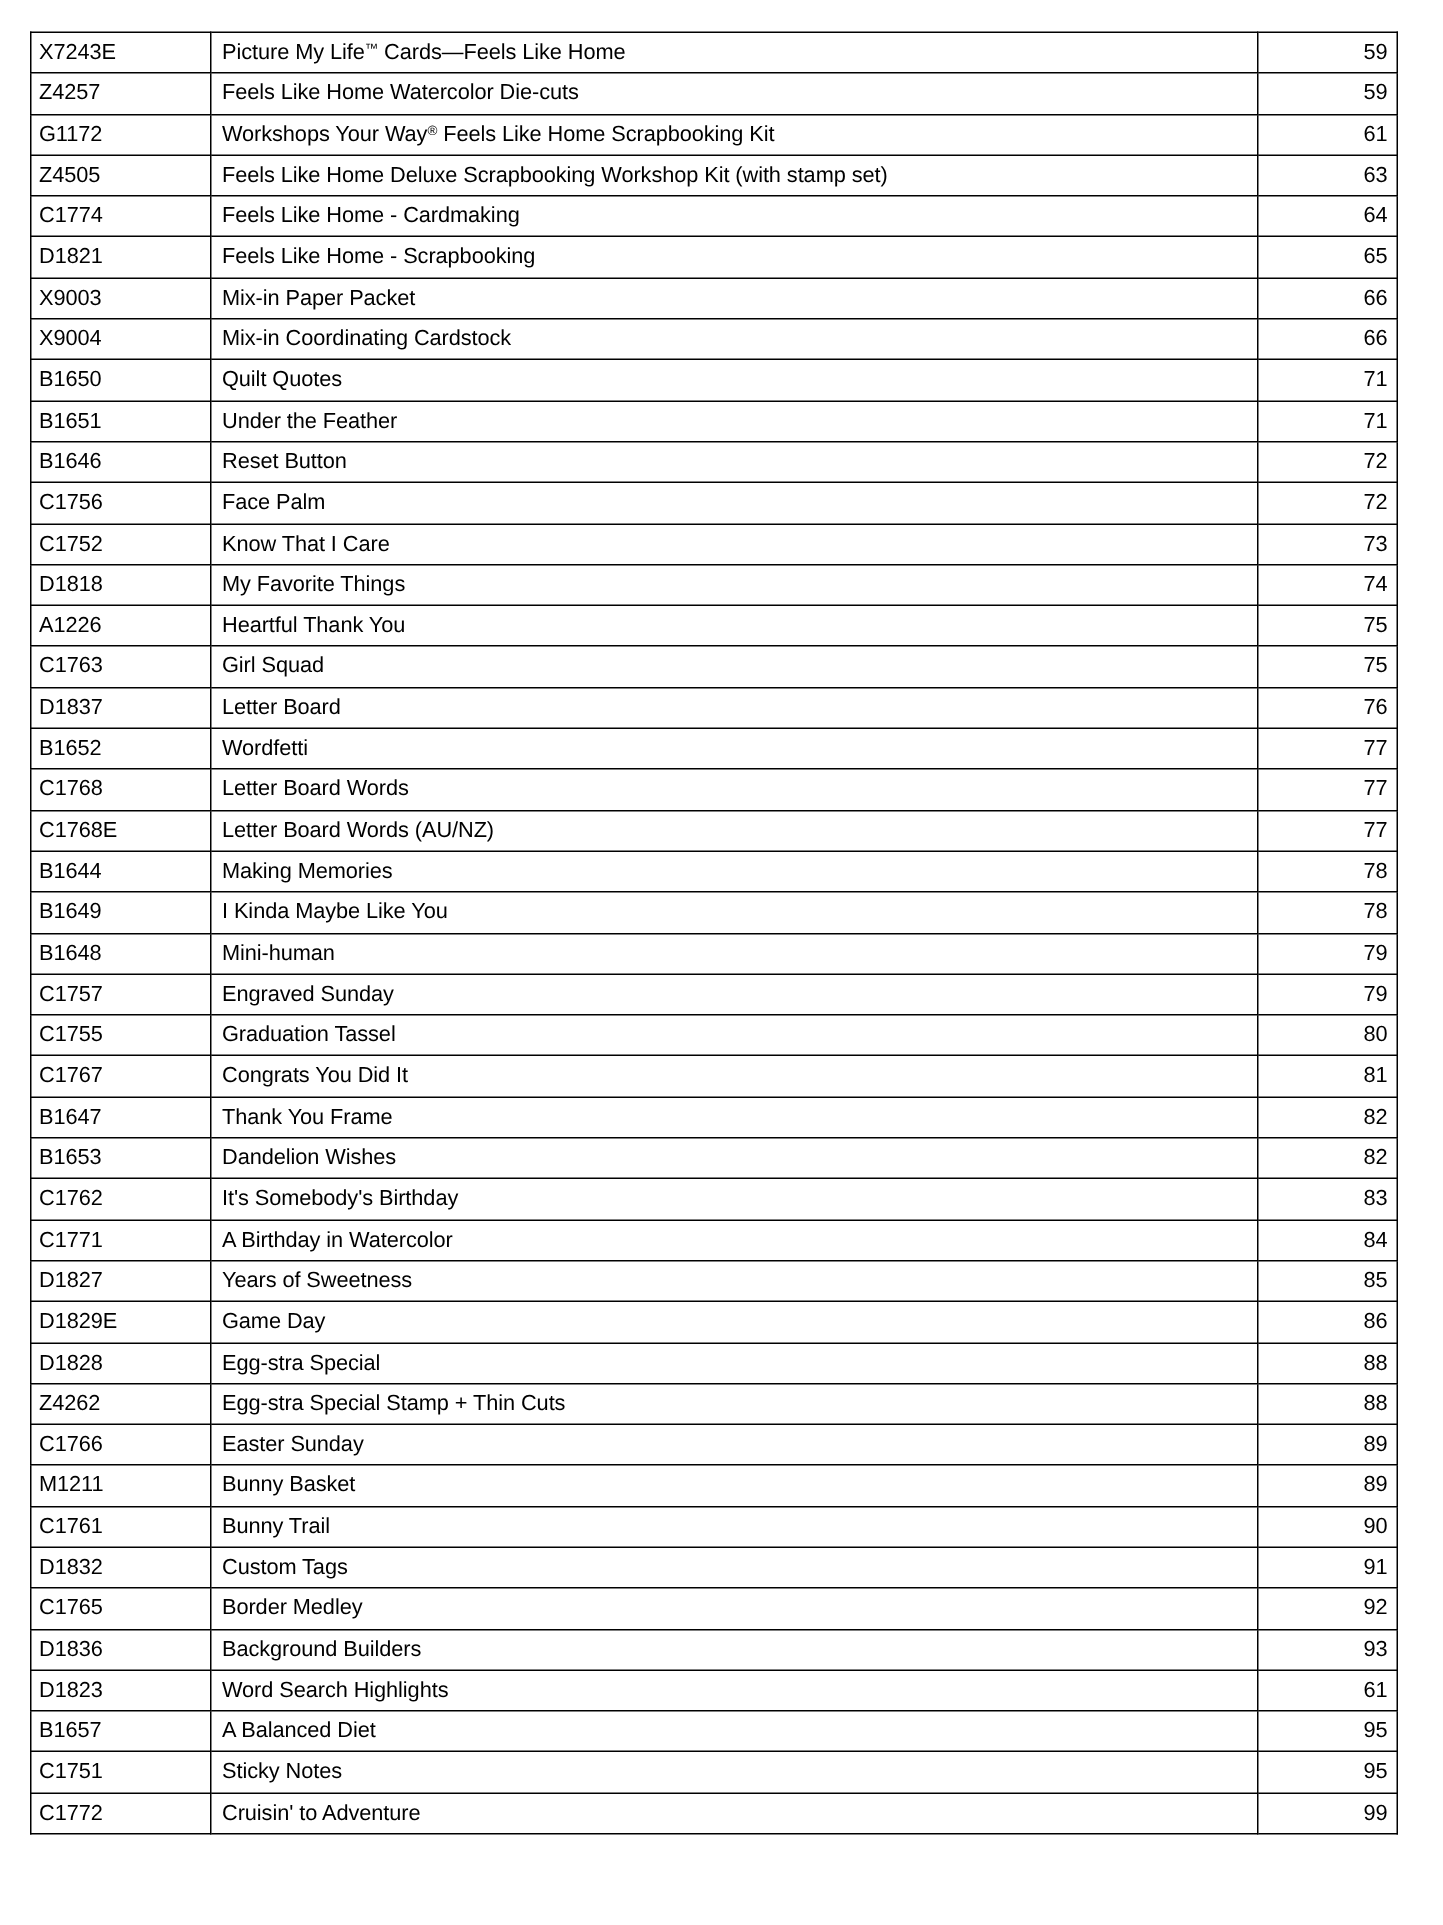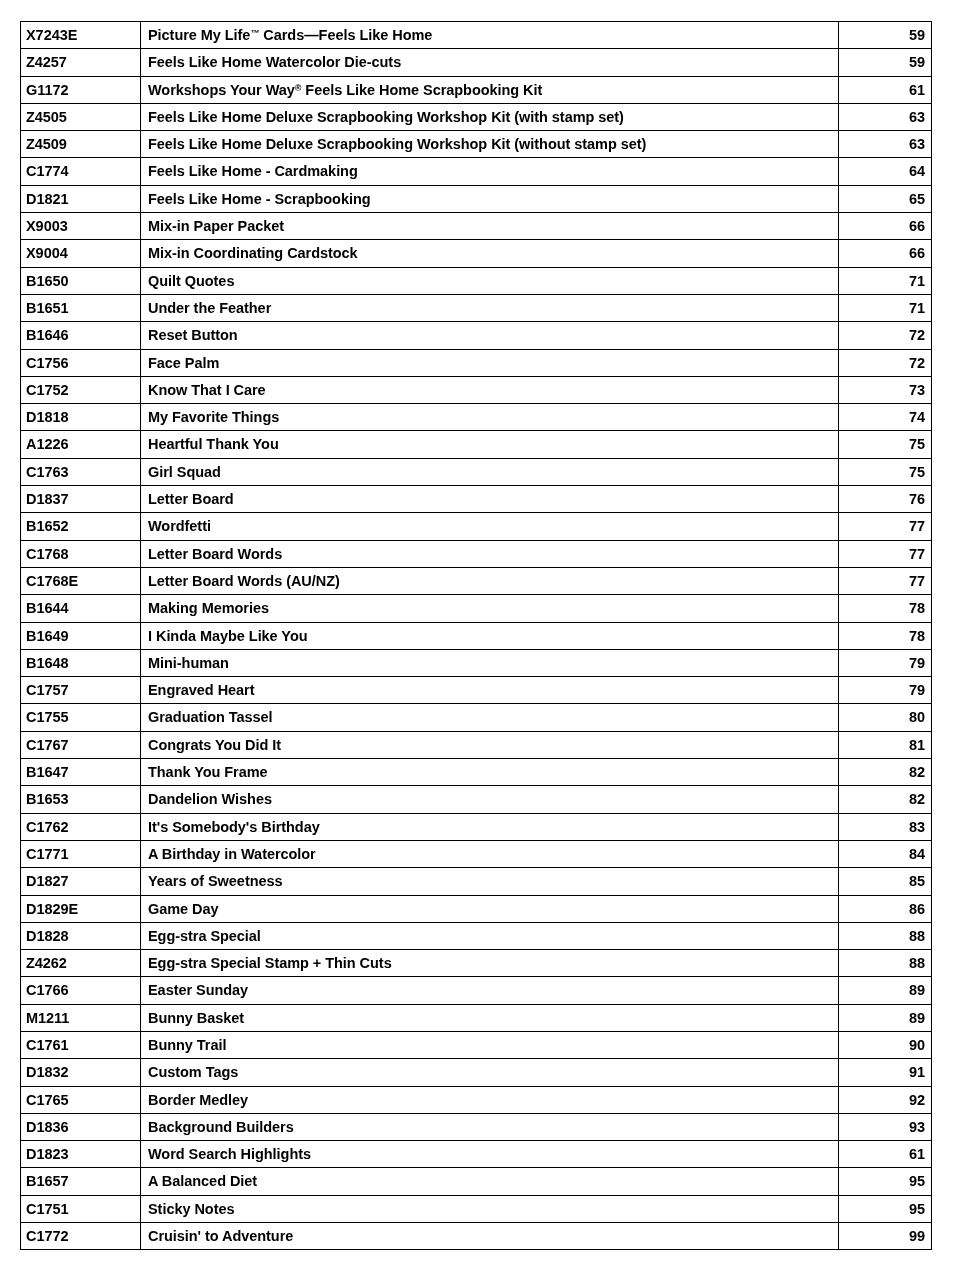--- a/index.html
+++ b/index.html
@@ -14,21 +14,20 @@
     font-family: "Liberation Sans", sans-serif;
     color: #000000;
     overflow: hidden;
   }
   #page {
     position: relative;
     width: 962px;
     height: 1283px;
     background: #ffffff;
     box-sizing: border-box;
-    font-weight: bold;
   }
   #index-table {
     position: absolute;
     left: 20px;
     top: 21px;
     width: 911px;
     border-collapse: collapse;
     table-layout: fixed;
   }
   #index-table col.col-sku   { width: 120px; }
@@ -89,25 +88,20 @@
           <td class="cell-sku">G1172</td>
           <td class="cell-name">Workshops Your Way<sup class="reg">®</sup> Feels Like Home Scrapbooking Kit</td>
           <td class="cell-page">61</td>
         </tr>
         <tr>
           <td class="cell-sku">Z4505</td>
           <td class="cell-name">Feels Like Home Deluxe Scrapbooking Workshop Kit (with stamp set)</td>
           <td class="cell-page">63</td>
         </tr>
         <tr>
-          <td class="cell-sku">Z4509</td>
-          <td class="cell-name">Feels Like Home Deluxe Scrapbooking Workshop Kit (without stamp set)</td>
-          <td class="cell-page">63</td>
-        </tr>
-        <tr>
           <td class="cell-sku">C1774</td>
           <td class="cell-name">Feels Like Home - Cardmaking</td>
           <td class="cell-page">64</td>
         </tr>
         <tr>
           <td class="cell-sku">D1821</td>
           <td class="cell-name">Feels Like Home - Scrapbooking</td>
           <td class="cell-page">65</td>
         </tr>
         <tr>
@@ -190,21 +184,21 @@
           <td class="cell-name">I Kinda Maybe Like You</td>
           <td class="cell-page">78</td>
         </tr>
         <tr>
           <td class="cell-sku">B1648</td>
           <td class="cell-name">Mini-human</td>
           <td class="cell-page">79</td>
         </tr>
         <tr>
           <td class="cell-sku">C1757</td>
-          <td class="cell-name">Engraved Heart</td>
+          <td class="cell-name">Engraved Sunday</td>
           <td class="cell-page">79</td>
         </tr>
         <tr>
           <td class="cell-sku">C1755</td>
           <td class="cell-name">Graduation Tassel</td>
           <td class="cell-page">80</td>
         </tr>
         <tr>
           <td class="cell-sku">C1767</td>
           <td class="cell-name">Congrats You Did It</td>

